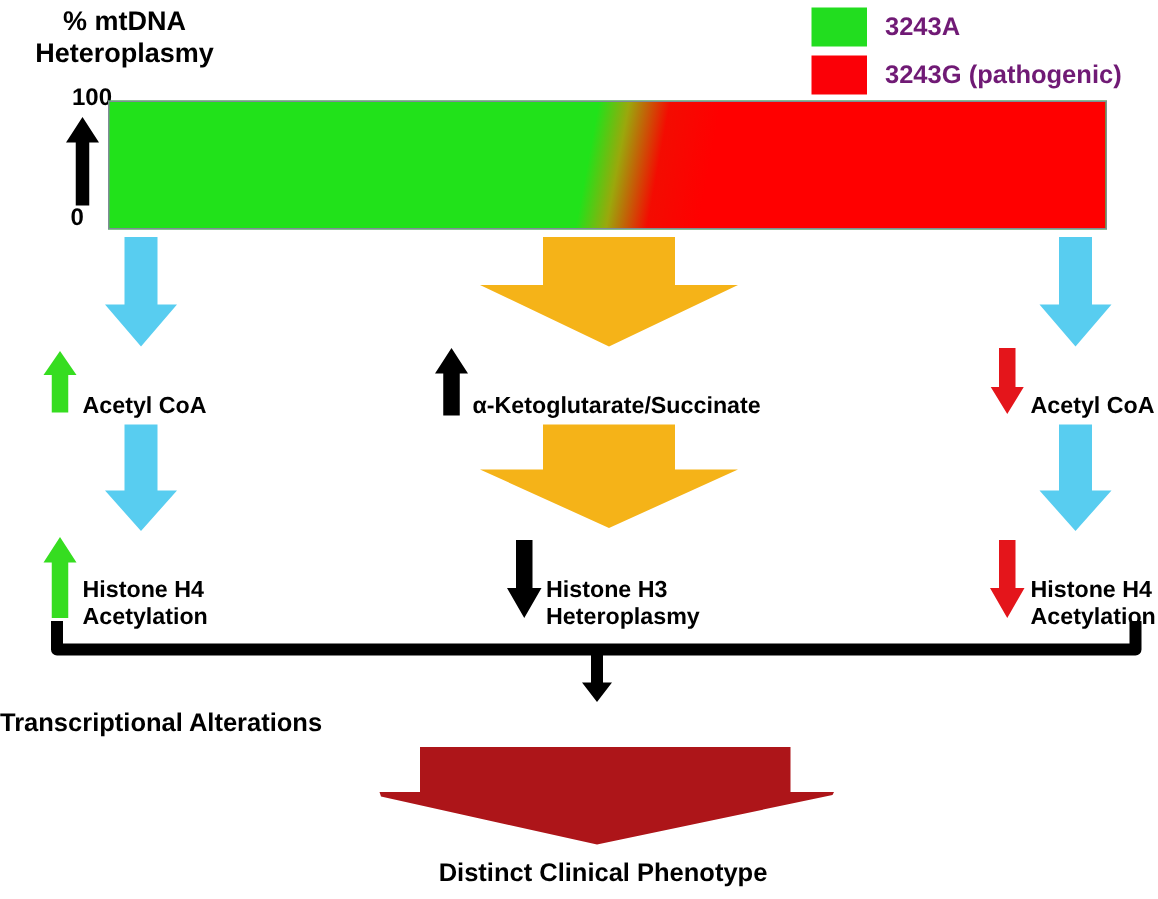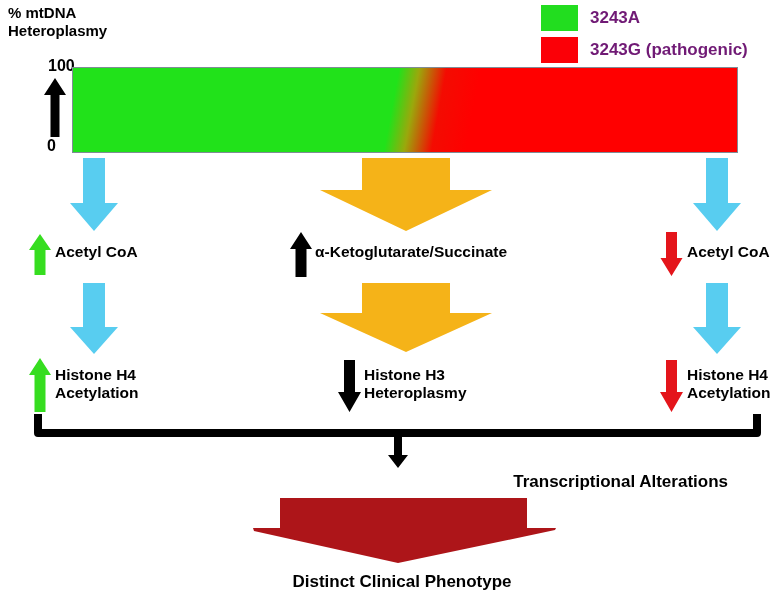--- a/index.html
+++ b/index.html
@@ -23,22 +23,22 @@
     font-weight: bold;
     color: #000000;
     white-space: nowrap;
     line-height: 1.18;
   }
 
   
   #axis-title {
     left: 8px; top: 4px;
     width: 150px;
-    font-size: 15px;
-    text-align: left;
+    font-size: 18px;
+    text-align: center;
     white-space: normal;
   }
 
   
   #tick-100 { left: 48px; top: 57px; font-size: 16px; text-align: right; }
   #tick-0   { left: 47px; top: 137px; font-size: 16px; }
 
   
   #legend { position: absolute; left: 541px; top: 4px; }
   .legend-row { display: flex; align-items: center; height: 28px; margin-bottom: 4px; }
@@ -64,30 +64,30 @@
         rgba(255,120,0,0.55) 51%,
         rgba(255,0,0,0.95) 55%,
         rgba(255,0,0,1) 60%,
         rgba(255,0,0,1) 100%);
   }
 
   
   #vec { position: absolute; left: 0; top: 0; width: 772px; height: 599px; }
 
   
-  .row-label { font-size: 15.5px; }
+  .row-label { font-size: 15.5px; margin-top: 19px; }
   #label-acetyl-left   { left: 55px;  top: 243px; }
   #label-akg           { left: 315px; top: 243px; }
   #label-acetyl-right  { left: 687px; top: 243px; }
 
   #label-h4-left   { left: 55px;  top: 366px; }
   #label-h3-mid    { left: 364px; top: 366px; }
   #label-h4-right  { left: 687px; top: 366px; }
 
-  #label-transcriptional { left: 0px; top: 472px; width: 728px; text-align: right; font-size: 17px; }
+  #label-transcriptional { left: 0px; top: 472px; width: 728px; text-align: left; font-size: 17px; }
   #label-phenotype       { left: 16px; top: 572px; width: 772px; text-align: center; font-size: 17px; }
 </style>
 </head>
 <body>
 
 <div id="stage">
 
   <div class="lbl" id="axis-title">% mtDNA Heteroplasmy</div>
 
   <div class="lbl" id="tick-100">100</div>

